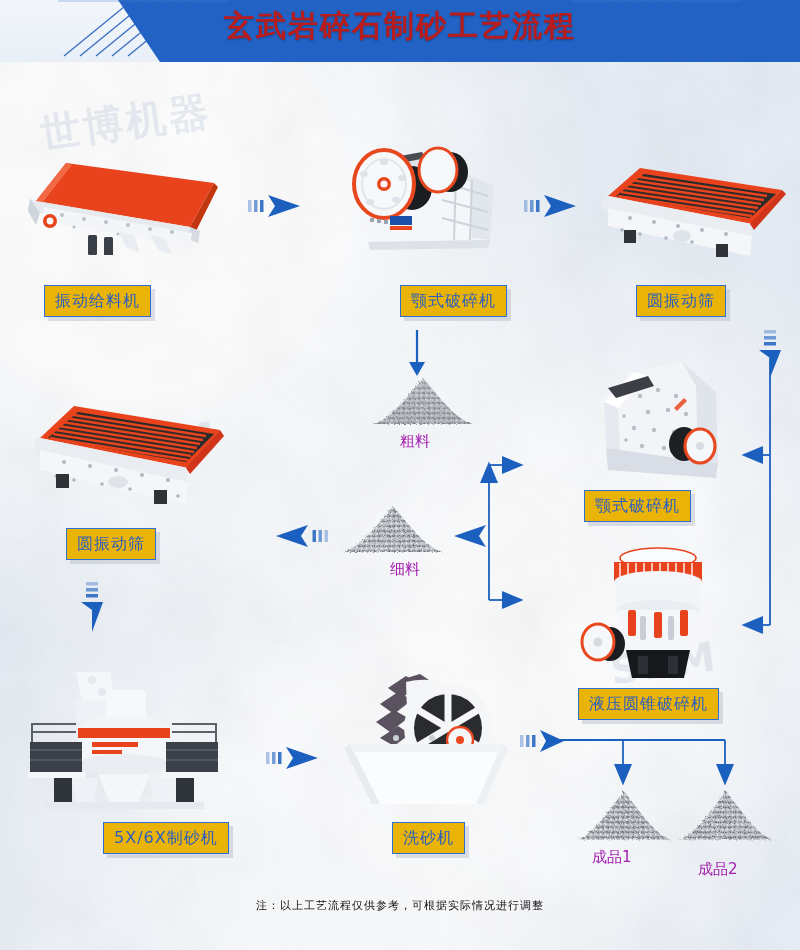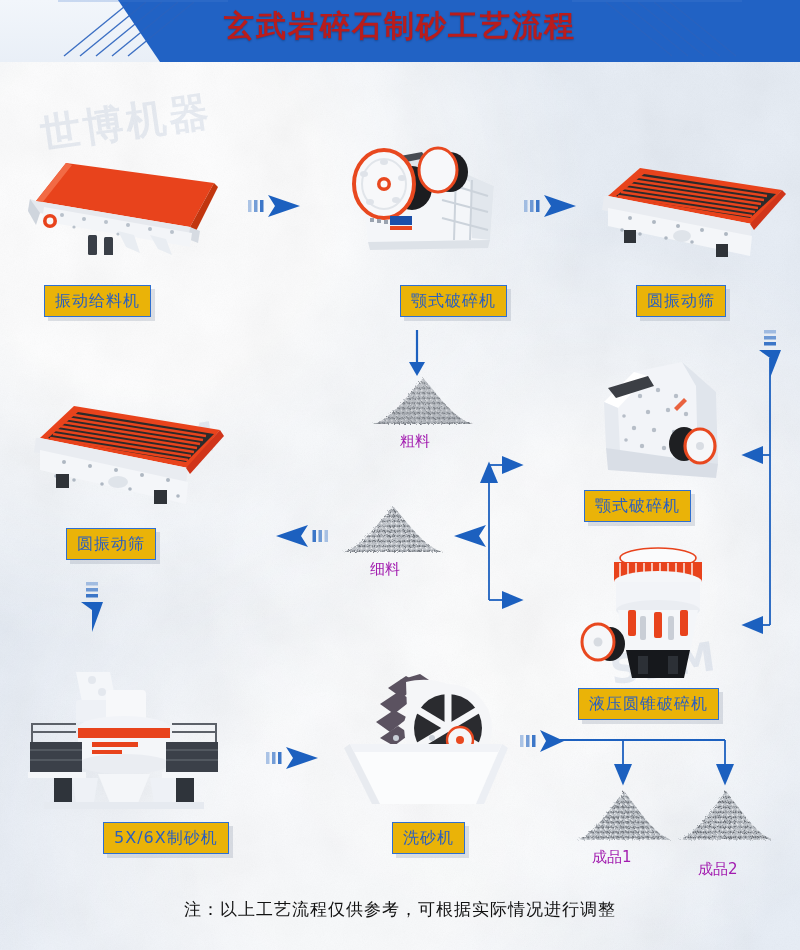--- a/index.html
+++ b/index.html
@@ -56,21 +56,21 @@
     box-shadow:4px 4px 0 rgba(150,160,175,.30);
     font-family:"DejaVu Sans","Liberation Sans",sans-serif;
     line-height:1.1;
   }
   .plain-lbl{
     position:absolute;color:#a21caf;font-size:15px;white-space:nowrap;
     font-family:"DejaVu Sans","Liberation Sans",sans-serif;
   }
   .footer-note{
     position:absolute;left:0;top:898px;width:800px;text-align:center;
-    color:#111;font-size:17px;letter-spacing:1px;
+    color:#111;font-size:11px;letter-spacing:1px;
     font-family:"DejaVu Sans","Liberation Sans",sans-serif;
   }
 
   .mach{position:absolute;}
   .pile{position:absolute;}
   .arrow{position:absolute;}
   .conn{position:absolute;left:0;top:0;width:800px;height:950px;pointer-events:none;}
   .wmark{
     position:absolute;color:rgba(120,145,180,.16);font-size:40px;font-weight:bold;
     letter-spacing:3px;transform:rotate(-8deg);pointer-events:none;
@@ -400,21 +400,21 @@
       </filter>
     <pattern id="grit2" width="5" height="5" patternUnits="userSpaceOnUse">
       <rect width="5" height="5" fill="#bcc0c6"></rect>
       <circle cx="1.4" cy="1.2" r="1.1" fill="#71767d"></circle>
       <circle cx="3.6" cy="3.6" r="1.0" fill="#e6e8eb"></circle>
       <circle cx="4.3" cy="1.1" r="0.7" fill="#5a5e64"></circle>
     </pattern>
   </defs>
   <path d="M5,52 C22,48 38,26 55,6 C72,26 88,48 105,52 Z" fill="url(#grit2)" filter="url(#rough2)"></path>
 </svg>
-<div class="plain-lbl" style="left:370px;top:560px;">细料</div>
+<div class="plain-lbl" style="left:390px;top:560px;">细料</div>
 
 <svg class="arrow" style="left:450px;top:522px;width:44px;height:28px" viewBox="0 0 44 28">
   <g fill="#1c60bf">
     <polygon points="36,3 4,14 36,25 29,14"></polygon>
   </g>
 </svg>
 
 <svg class="mach" style="left:576px;top:532px;width:160px;height:150px" viewBox="0 0 160 150">
   <g>
     <ellipse cx="82" cy="30" rx="44" ry="12" fill="#f0f2f6"></ellipse>

